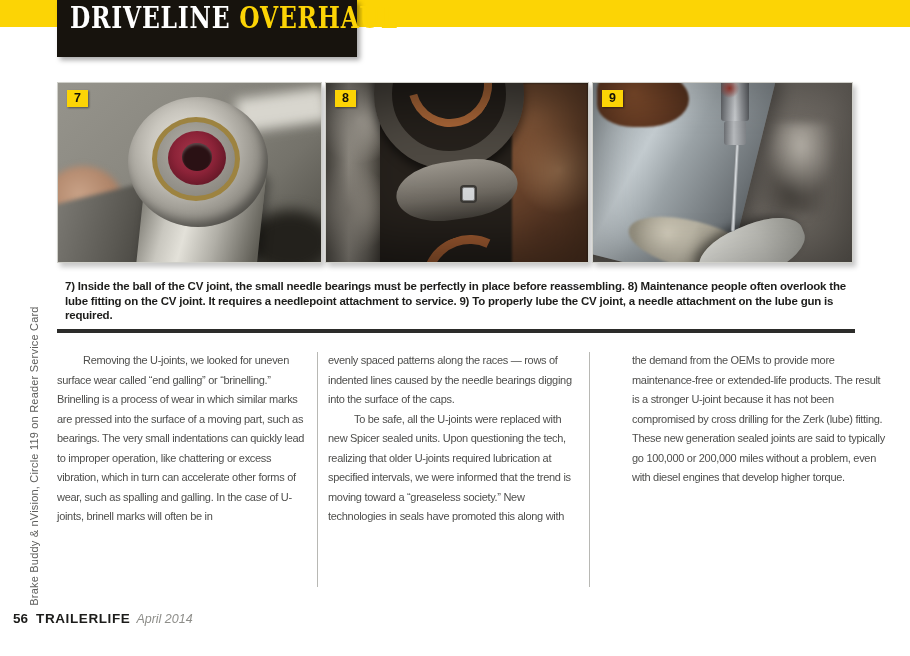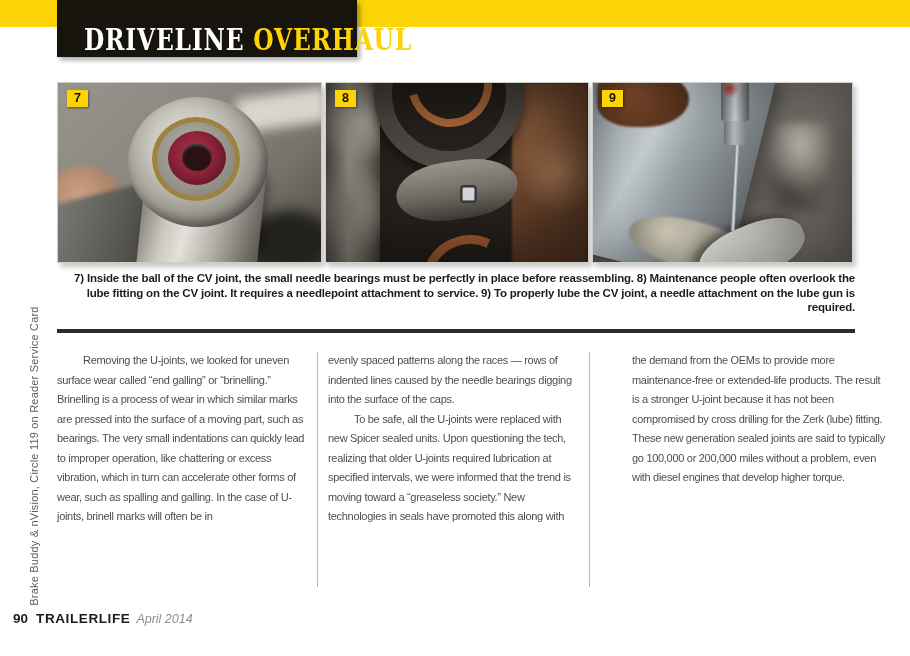--- a/index.html
+++ b/index.html
@@ -9,21 +9,21 @@
     --caption_text:#1d1d1b;
     --rule_dark:#2c2c2a;
   }
   html,body{margin:0;padding:0;background:#ffffff;}
   .page{position:relative;width:910px;height:656px;background:#ffffff;overflow:hidden;
         font-family:"Liberation Sans",sans-serif;}
 
   
   .band{position:absolute;left:0;top:0;width:910px;height:27px;background:var(--accent_yellow);}
   .header-box{position:absolute;left:57px;top:0;width:300px;height:57px;background:var(--header_black);
-        box-shadow:3px 3px 5px rgba(0,0,0,0.35);display:flex;align-items:flex-end;padding-left:27px;box-sizing:border-box;}
+        box-shadow:3px 3px 5px rgba(0,0,0,0.35);display:flex;align-items:flex-start;padding-left:13px;box-sizing:border-box;}
   .header-title{font-family:"DejaVu Serif",serif;font-weight:bold;font-size:30px;color:#ffffff;
         white-space:nowrap;transform:scaleX(0.78);transform-origin:left center;letter-spacing:1px;}
   .header-title .ov{color:var(--accent_yellow);}
 
   
   .photos{position:absolute;left:57px;top:82px;width:798px;height:181px;display:flex;gap:3px;}
   .photo{position:relative;height:181px;overflow:hidden;border:1px solid #cfcfc9;box-sizing:border-box;
         box-shadow:3px 4px 5px rgba(0,0,0,0.22);}
   .photo .badge{position:absolute;left:9px;top:7px;width:21px;height:17px;background:var(--accent_yellow);
         color:#141109;font-weight:bold;font-size:12.5px;line-height:17px;text-align:center;z-index:30;
@@ -94,22 +94,22 @@
   .p9-hex{left:128px;top:-4px;width:28px;height:42px;border-radius:3px;
         background:radial-gradient(circle at 30% 22%,#a03a30 0%,rgba(0,0,0,0) 26%),
                    linear-gradient(90deg,#5f6266 0%,#9da0a4 30%,#c7cacd 50%,#8b8e92 75%,#55585c 100%);}
   .p9-collar{left:131px;top:38px;width:22px;height:24px;border-radius:3px;
         background:linear-gradient(90deg,#6b6e72 0%,#b6b9bc 45%,#7e8185 100%);}
   .p9-needle{left:140px;top:62px;width:4px;height:86px;transform:rotate(3deg);
         background:linear-gradient(90deg,#777b7e 0%,#d9dde0 50%,#8b8f92 100%);}
   .p9-vignette{left:0;top:0;width:261px;height:181px;box-shadow:inset 0 0 40px 8px rgba(0,0,0,0.25);}
 
   
-  .caption{position:absolute;left:57px;top:271px;width:798px;margin:0;
-        font-size:11.5px;font-weight:bold;color:var(--caption_text);line-height:14.6px;letter-spacing:-0.2px;text-align:right;}
+  .caption{position:absolute;left:57px;top:271px;width:798px;margin:8px;
+        font-size:11.5px;font-weight:bold;color:var(--caption_text);line-height:14.6px;letter-spacing:-0.2px;}
   .rule{position:absolute;left:57px;top:329px;width:798px;height:4px;background:var(--rule_dark);}
 
   
   .col{position:absolute;top:351px;}
   .col p{margin:0;font-size:11px;line-height:19.5px;color:var(--body_text);letter-spacing:-0.3px;}
   .col p.ind{text-indent:26px;}
   .c1{left:57px;width:252px;}
   .c2{left:328px;width:254px;}
   .c3{left:632px;width:257px;}
   .vr{position:absolute;top:352px;width:1px;height:235px;background:#b8b8b4;}
@@ -192,16 +192,16 @@
     <p class="ind">To be safe, all the U-joints were replaced with new Spicer sealed units. Upon questioning the tech, realizing that older U-joints required lubrication at specified intervals, we were informed that the trend is moving toward a “greaseless society.” New technologies in seals have promoted this along with</p>
   </div>
   <div class="vr vr2"></div>
   <div class="col c3">
     <p>the demand from the OEMs to provide more maintenance-free or extended-life products. The result is a stronger U-joint because it has not been compromised by cross drilling for the Zerk (lube) fitting. These new generation sealed joints are said to typically go 100,000 or 200,000 miles without a problem, even with diesel engines that develop higher torque.</p>
   </div>
 
   <div class="sidebar-vert">Brake Buddy &amp; nVision, Circle 119 on Reader Service Card</div>
 
   <div class="footer">
-    <span class="pg">90</span><span class="mag">TRAILERLIFE</span><span class="issue">April 2014</span>
+    <span class="pg">56</span><span class="mag">TRAILERLIFE</span><span class="issue">April 2014</span>
   </div>
 
 </div>
 
 </body></html>

